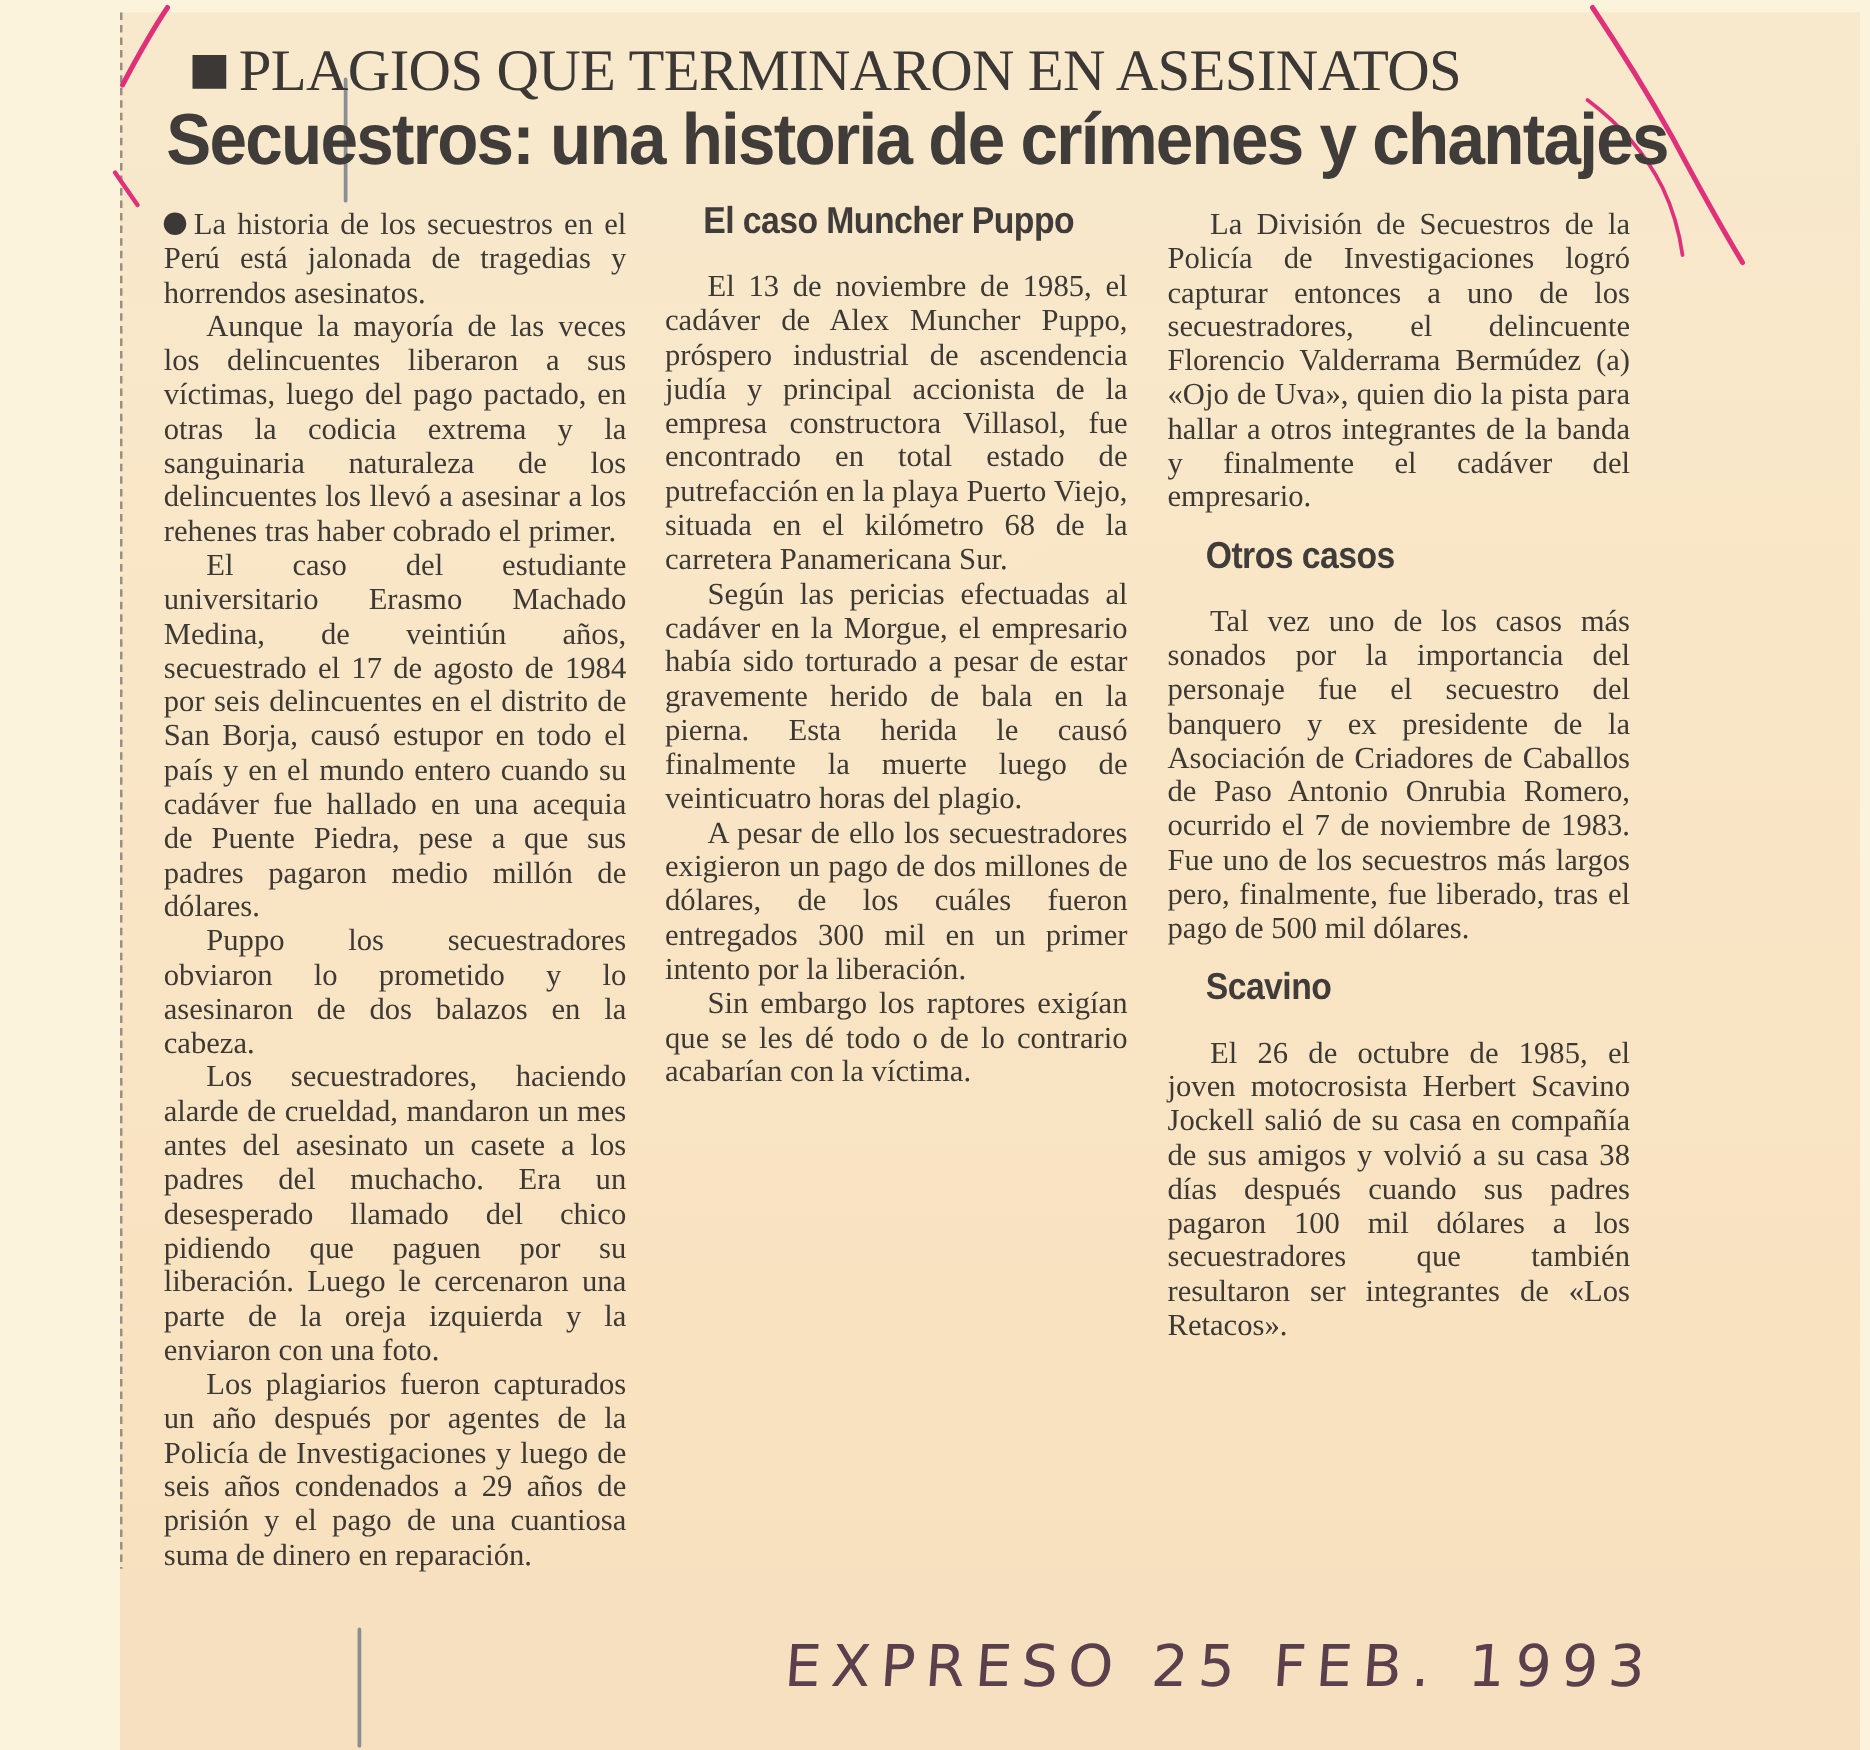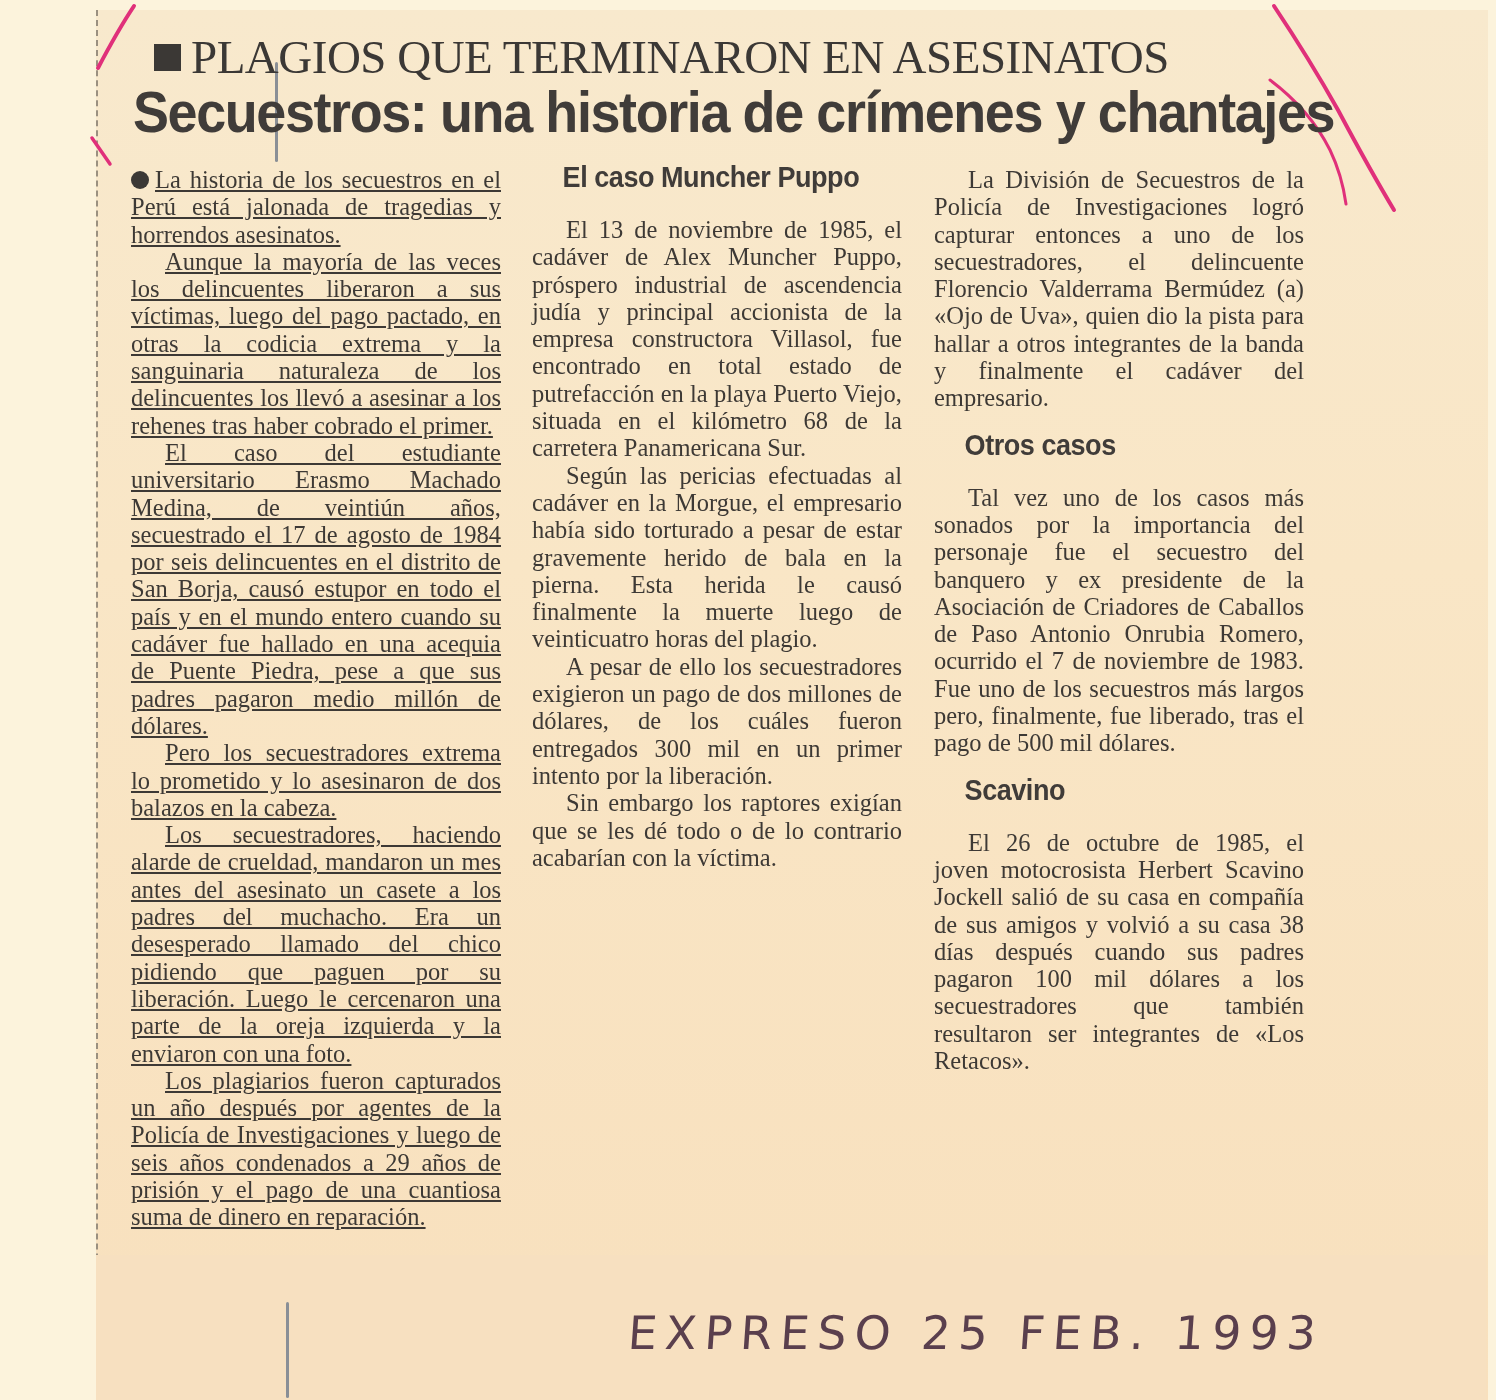--- a/index.html
+++ b/index.html
@@ -35,21 +35,21 @@
     font-family: "Liberation Sans", "DejaVu Sans", sans-serif;
     font-weight: bold; font-size: 58px; color: #403c39;
     letter-spacing: -1.5px; white-space: nowrap;
     transform: scaleX(0.93); transform-origin: left top;
   }
   .col {
     position: absolute; top: 166px; width: 370px;
     font-size: 24.5px; line-height: 27.3px; color: #3d3935;
     text-align: justify; hyphens: manual;
   }
-  .col1 { left: 131px; text-decoration: underline; }
+  .col1 { left: 131px; }
   .col2 { left: 532px; }
   .col3 { left: 934px; }
   .col p { margin: 0; text-indent: 34px; }
   .col p.lead { text-indent: 0; }
   .bullet {
     display: inline-block; width: 18px; height: 18px; border-radius: 50%;
     background: #3b3835; margin-right: 6px; vertical-align: -1px;
   }
   .subhead {
     font-family: "Liberation Sans", "DejaVu Sans", sans-serif;
@@ -92,21 +92,21 @@
   <span class="square"></span>
   <span>PLAGIOS QUE TERMINARON EN ASESINATOS</span>
 </div>
 
 <div class="headline">Secuestros: una historia de crímenes y chantajes</div>
 
 <div class="col col1">
   <p class="lead"><span class="bullet"></span><span>La historia de los secuestros en el Perú está jalonada de tragedias y horrendos asesinatos.</span></p>
   <p>Aunque la mayoría de las veces los delincuentes liberaron a sus víctimas, luego del pago pactado, en otras la codicia extrema y la sanguinaria naturaleza de los delincuentes los llevó a asesinar a los rehenes tras haber cobrado el primer.</p>
   <p>El caso del estudiante universitario Erasmo Machado Medina, de veintiún años, secuestrado el 17 de agosto de 1984 por seis delincuentes en el distrito de San Borja, causó estupor en todo el país y en el mundo entero cuando su cadáver fue hallado en una acequia de Puente Piedra, pese a que sus padres pagaron medio millón de dólares.</p>
-  <p>Pero los secuestradores extrema lo prometido y lo asesinaron de dos balazos en la cabeza.</p>
+  <p>Puppo los secuestradores obviaron lo prometido y lo asesinaron de dos balazos en la cabeza.</p>
   <p>Los secuestradores, haciendo alarde de crueldad, mandaron un mes antes del asesinato un casete a los padres del muchacho. Era un desesperado llamado del chico pidiendo que paguen por su liberación. Luego le cercenaron una parte de la oreja izquierda y la enviaron con una foto.</p>
   <p>Los plagiarios fueron capturados un año después por agentes de la Policía de Investigaciones y luego de seis años condenados a 29 años de prisión y el pago de una cuantiosa suma de dinero en reparación.</p>
 </div>
 
 <div class="col col2">
   <p class="subhead">El caso Muncher Puppo</p>
   <p>El 13 de noviembre de 1985, el cadáver de Alex Muncher Puppo, próspero industrial de ascendencia judía y principal accionista de la empresa constructora Villasol, fue encontrado en total estado de putrefacción en la playa Puerto Viejo, situada en el kilómetro 68 de la carretera Panamericana Sur.</p>
   <p>Según las pericias efectuadas al cadáver en la Morgue, el empresario había sido torturado a pesar de estar gravemente herido de bala en la pierna. Esta herida le causó finalmente la muerte luego de veinticuatro horas del plagio.</p>
   <p>A pesar de ello los secuestradores exigieron un pago de dos millones de dólares, de los cuáles fueron entregados 300 mil en un primer intento por la liberación.</p>
   <p>Sin embargo los raptores exigían que se les dé todo o de lo contrario acabarían con la víctima.</p>

